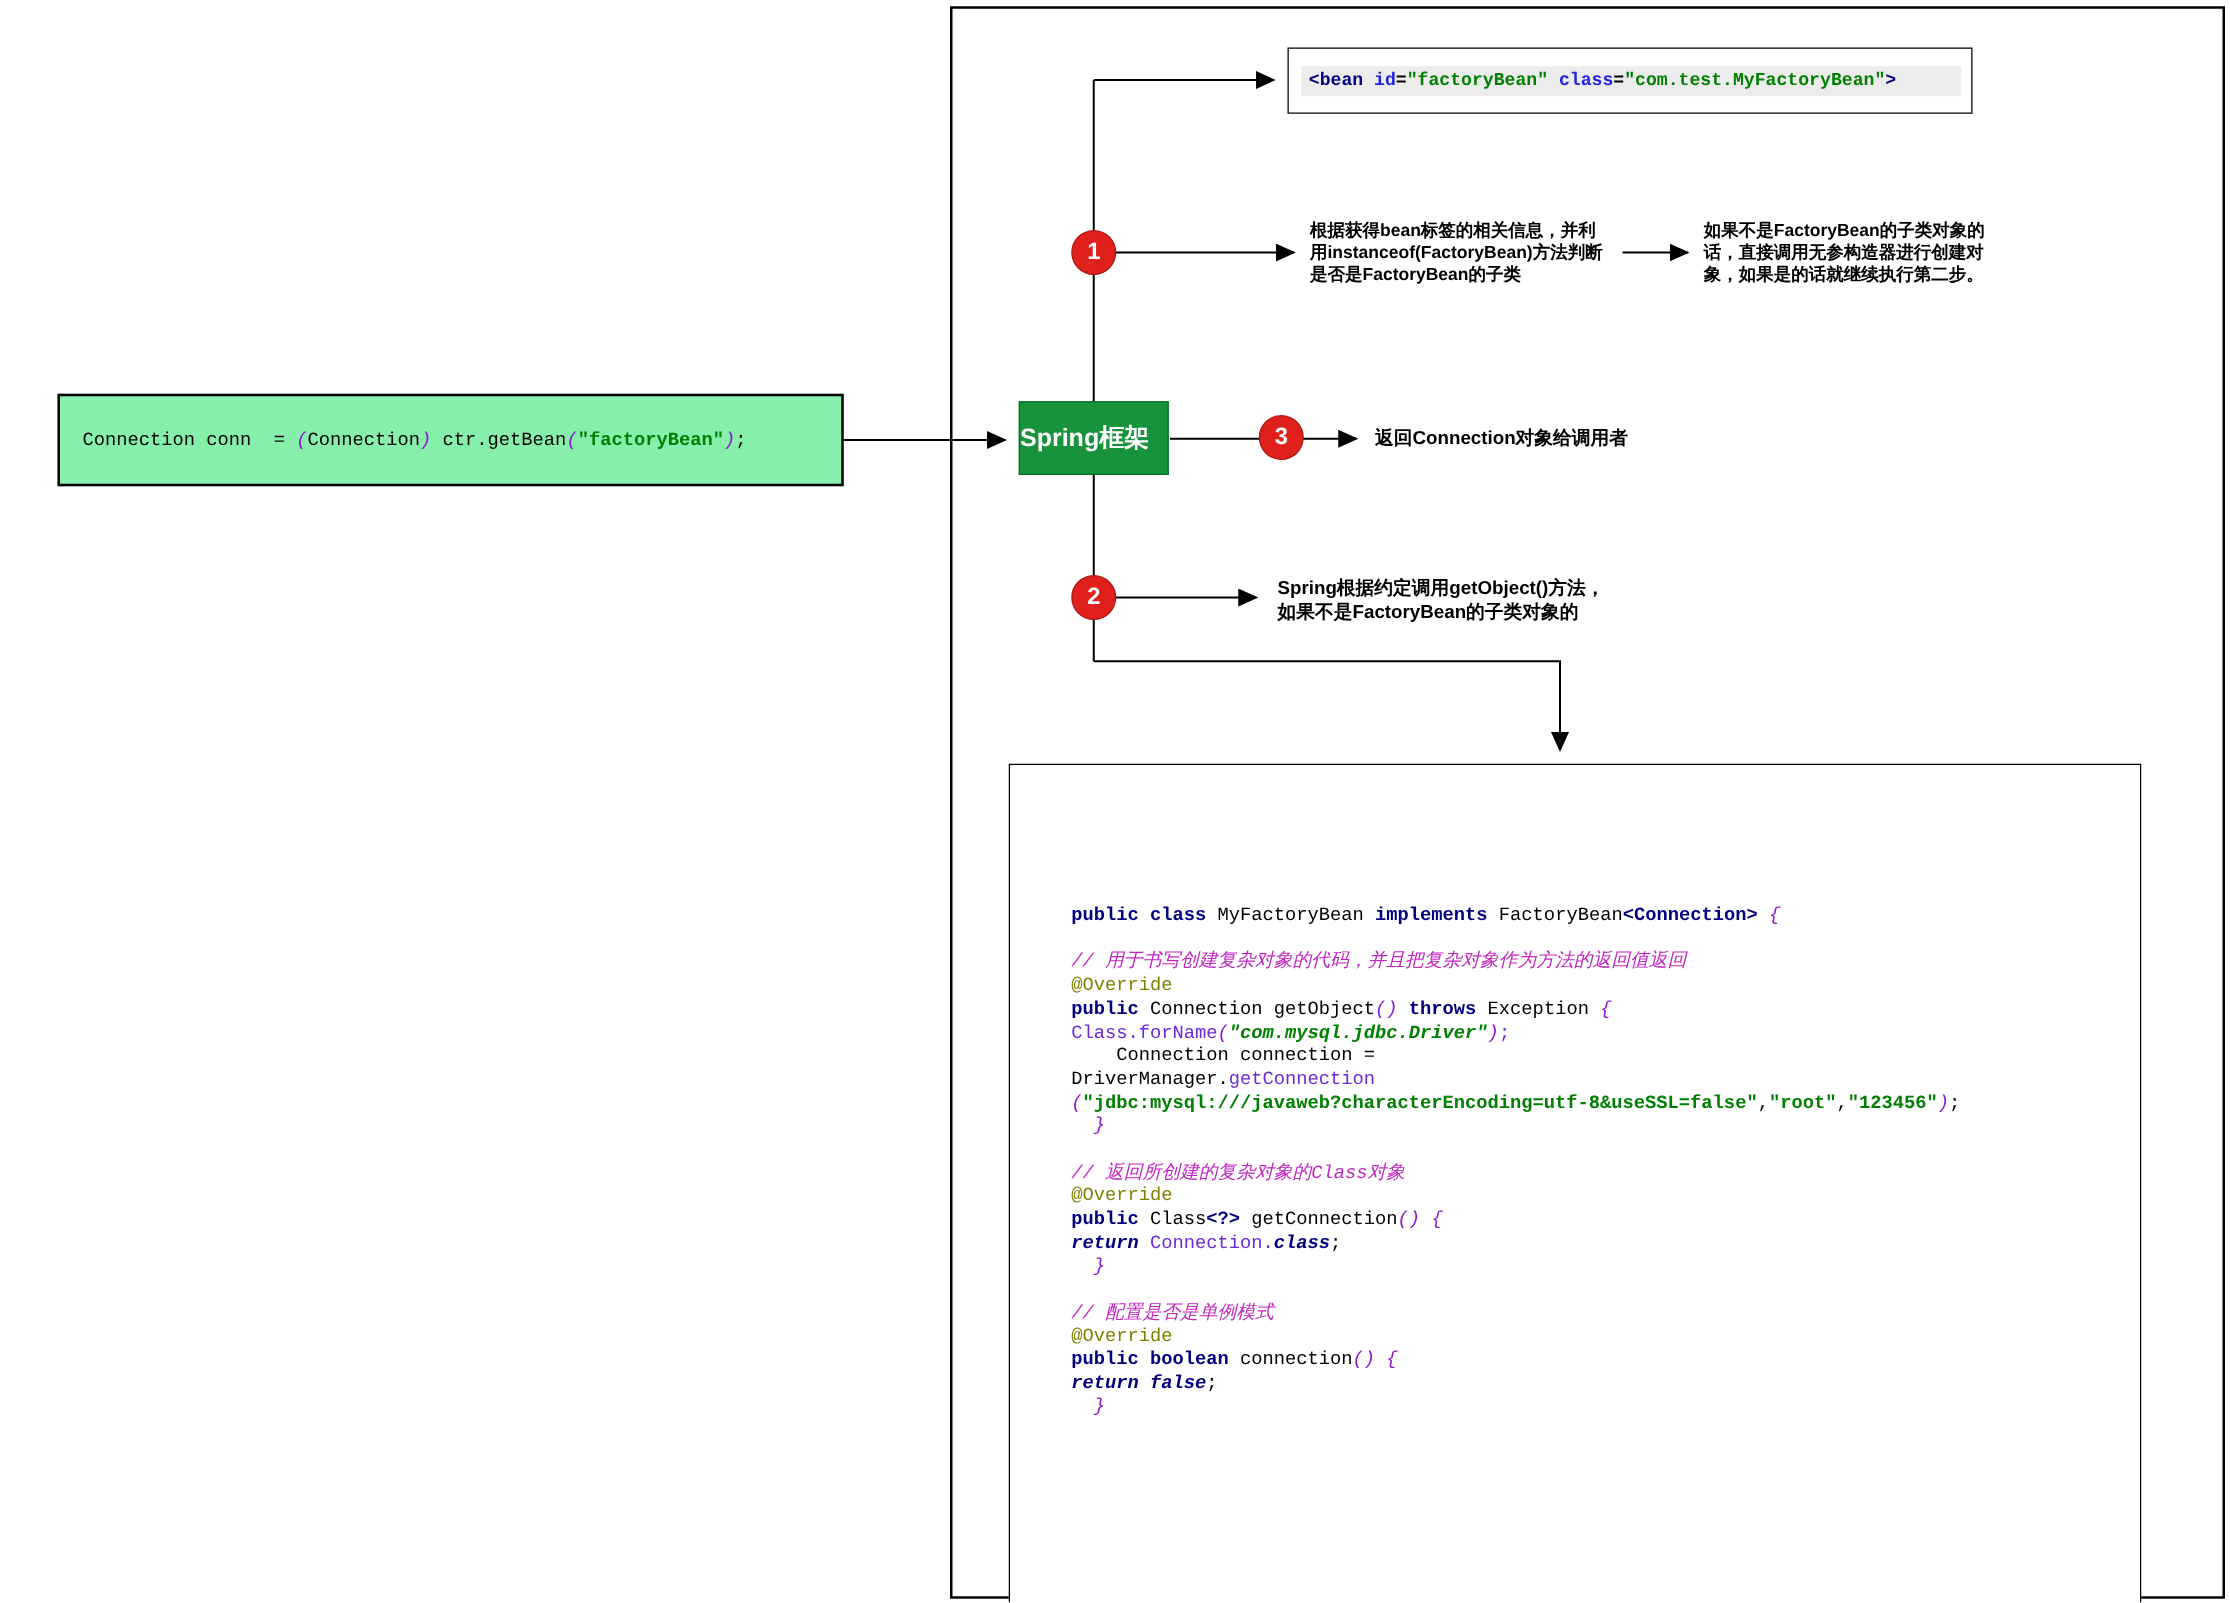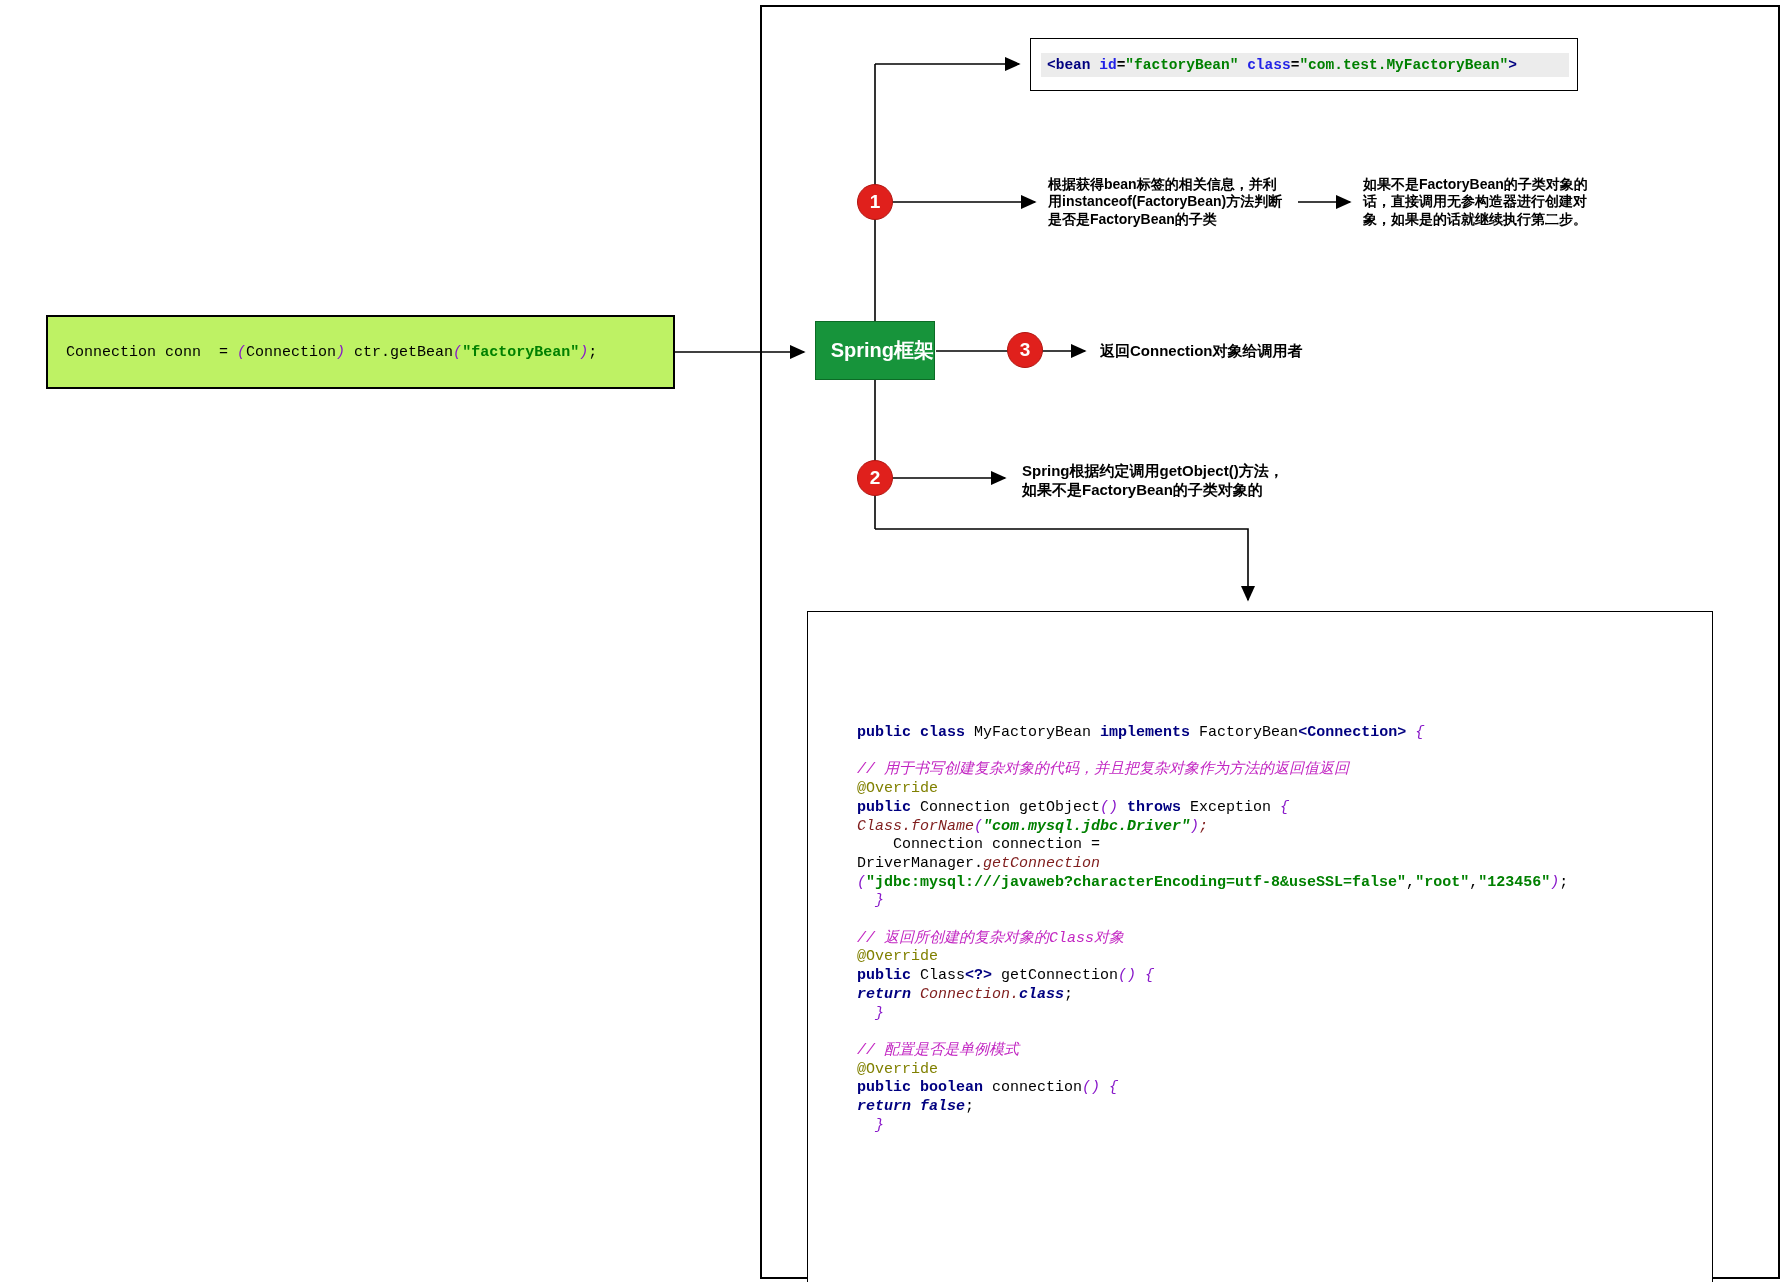--- a/index.html
+++ b/index.html
@@ -5,29 +5,29 @@
   html,body{margin:0;padding:0;background:#fff;}
   .canvas{position:relative;width:1784px;height:1282px;background:#fff;overflow:hidden;
           font-family:"Liberation Sans", sans-serif;color:#000;}
   .abs{position:absolute;}
   
   .outer-frame{left:760px;top:5px;width:1016px;height:1270px;border:2px solid #000;}
   
   svg.connectors{left:0;top:0;pointer-events:none;}
   svg.connectors line, svg.connectors polyline{stroke:#000;stroke-width:1.6;}
   
-  .client-box{left:46px;top:315px;width:629px;height:74px;border:2px solid #000;background:#bef264;
+  .client-box{left:46px;top:315px;width:629px;height:74px;border:2px solid #000;background:#86efac;
               display:flex;align-items:center;padding-left:18px;box-sizing:border-box;
               font-family:"Liberation Mono", monospace;font-size:15px;white-space:pre;}
   .bean-box{left:1030px;top:38px;width:548px;height:53px;border:1.5px solid #000;background:#fff;
             display:flex;align-items:center;box-sizing:border-box;
             font-family:"Liberation Mono", monospace;font-size:14.5px;font-weight:bold;white-space:pre;}
   .bean-line{background:#ececec;flex:1;margin:0 8px 0 10px;padding:4px 6px;}
   .spring-box{left:815px;top:321px;width:120px;height:59px;background:#17943b;border:1px solid #0c6b26;
-              display:flex;align-items:center;justify-content:flex-end;color:#fff;font-weight:bold;
+              display:flex;align-items:center;justify-content:flex-start;color:#fff;font-weight:bold;
               font-size:20px;box-sizing:border-box;}
   .code-box{left:807px;top:611px;width:906px;height:742px;border:1.5px solid #000;background:#fff;
             box-sizing:border-box;padding:112px 14px 0 49px;
             font-family:"Liberation Mono", monospace;font-size:15px;}
   .code-line{line-height:18.7px;white-space:pre;}
   
   .badge{width:36px;height:36px;border-radius:50%;background:#e0201c;border:1px solid #b01510;
          color:#fff;font-weight:bold;font-size:19px;display:flex;align-items:center;justify-content:center;
          box-sizing:border-box;}
   .badge-1{left:857px;top:184px;}
@@ -41,21 +41,21 @@
   .note-s2{left:1022px;top:461px;font-size:15px;line-height:19px;}
   
   .tk-k{color:#000080;font-weight:bold;}
   .tk-ki{color:#000080;font-weight:bold;font-style:italic;}
   .tk-p{color:#8818c9;font-style:italic;}
   .tk-s{color:#008000;font-weight:bold;}
   .tk-si{color:#008000;font-weight:bold;font-style:italic;}
   .tk-c{color:#c226c2;font-style:italic;}
   .tk-a{color:#808000;}
   .tk-n{color:#000;}
-  .tk-i{color:#7f1d1d;font-style:italic;}
+  .tk-i{color:#6d28d9;}
   .tk-tag{color:#000080;font-weight:bold;}
   .tk-attr{color:#2222e6;font-weight:bold;}
 </style>
 </head>
 <body>
 
 <div class="canvas">
 
   <div class="abs outer-frame"></div>
 

